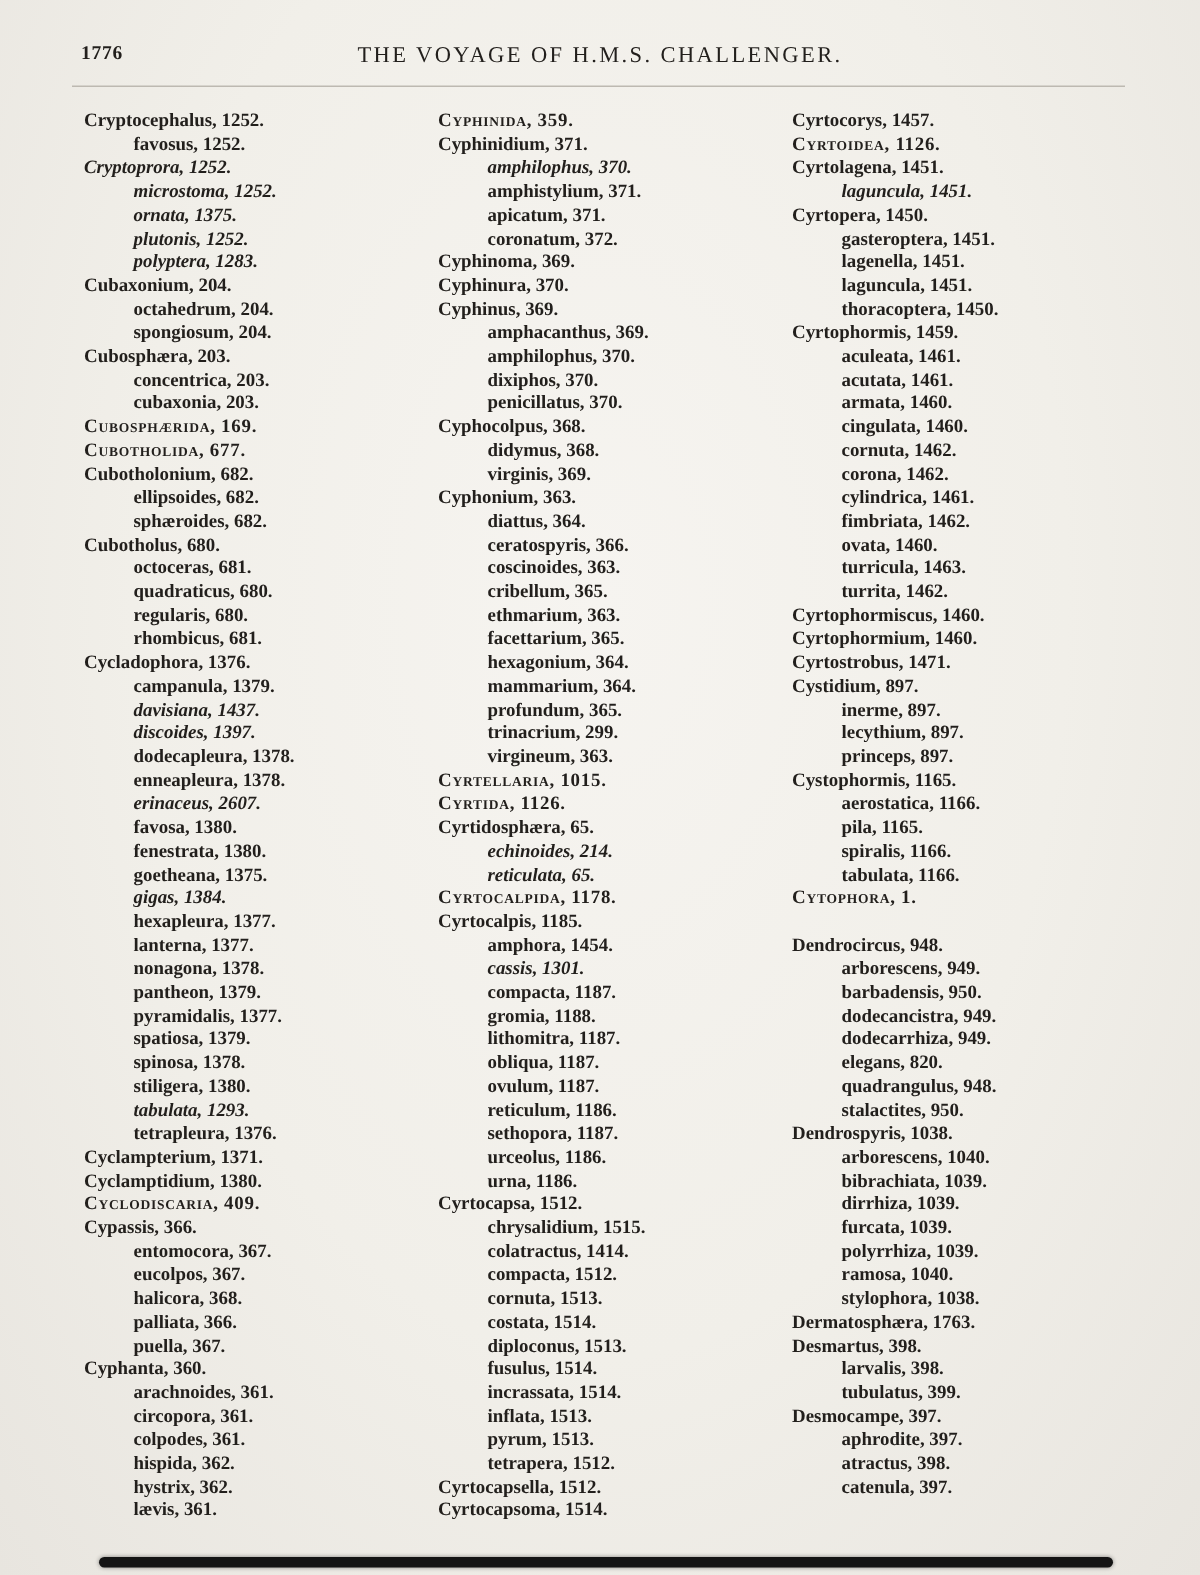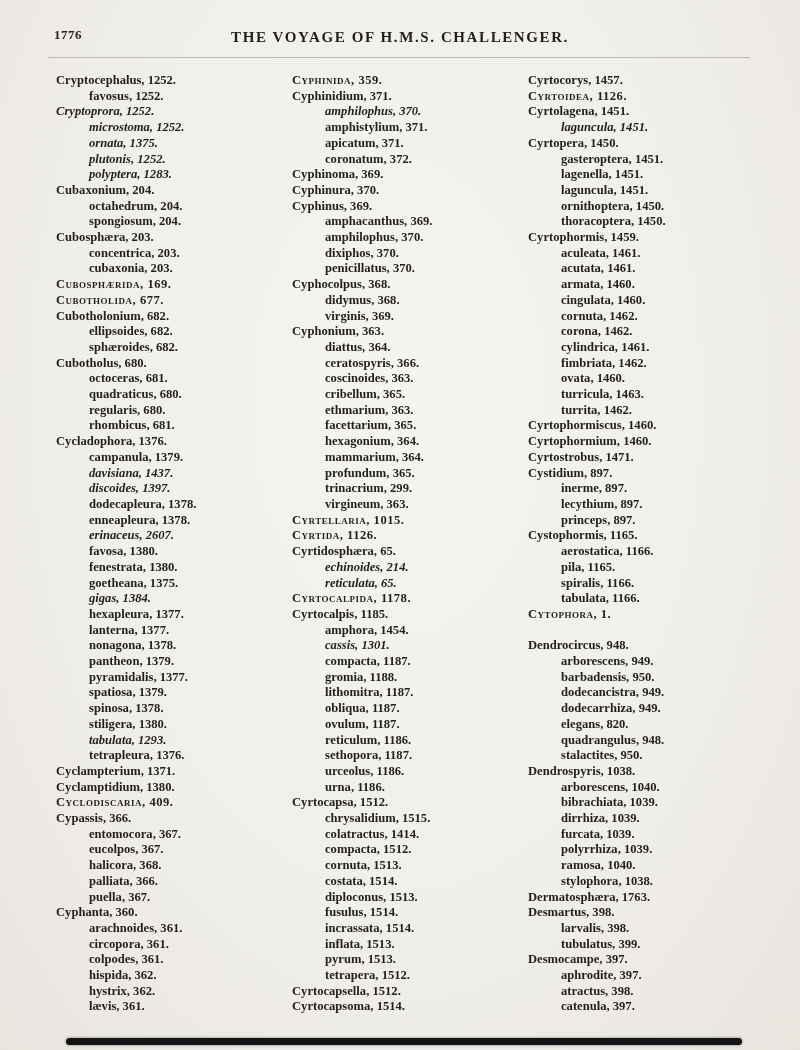--- a/index.html
+++ b/index.html
@@ -13,21 +13,21 @@
     color: #221f1c;
   }
   .page-header { position: relative; height: 60px; }
   .page-number {
     position: absolute; left: 54px; top: 27px;
     font-weight: bold; font-size: 13px; letter-spacing: 0.5px;
   }
   .page-title {
     position: absolute; left: 0; right: 0; top: 29px;
     text-align: center;
-    font-weight: bold; font-size: 15px; letter-spacing: 1.6px;
+    font-weight: normal; font-size: 15px; letter-spacing: 1.6px;
   }
   .header-rule {
     position: absolute; left: 48px; right: 50px; top: 57px;
     height: 1px; background: #bdb9b1;
   }
   .columns {
     display: flex;
     gap: 12px;
     padding: 13px 48px 0 56px;
     font-weight: bold;
@@ -187,21 +187,20 @@
       </div>
     <div class="col">
         <div class="entry">Cyrtocorys, 1457.</div>
         <div class="entry caps">Cyrtoidea, 1126.</div>
         <div class="entry">Cyrtolagena, 1451.</div>
         <div class="entry indent italic">laguncula, 1451.</div>
         <div class="entry">Cyrtopera, 1450.</div>
         <div class="entry indent">gasteroptera, 1451.</div>
         <div class="entry indent">lagenella, 1451.</div>
         <div class="entry indent">laguncula, 1451.</div>
-        <div class="entry indent">ornithoptera, 1450.</div>
         <div class="entry indent">thoracoptera, 1450.</div>
         <div class="entry">Cyrtophormis, 1459.</div>
         <div class="entry indent">aculeata, 1461.</div>
         <div class="entry indent">acutata, 1461.</div>
         <div class="entry indent">armata, 1460.</div>
         <div class="entry indent">cingulata, 1460.</div>
         <div class="entry indent">cornuta, 1462.</div>
         <div class="entry indent">corona, 1462.</div>
         <div class="entry indent">cylindrica, 1461.</div>
         <div class="entry indent">fimbriata, 1462.</div>

